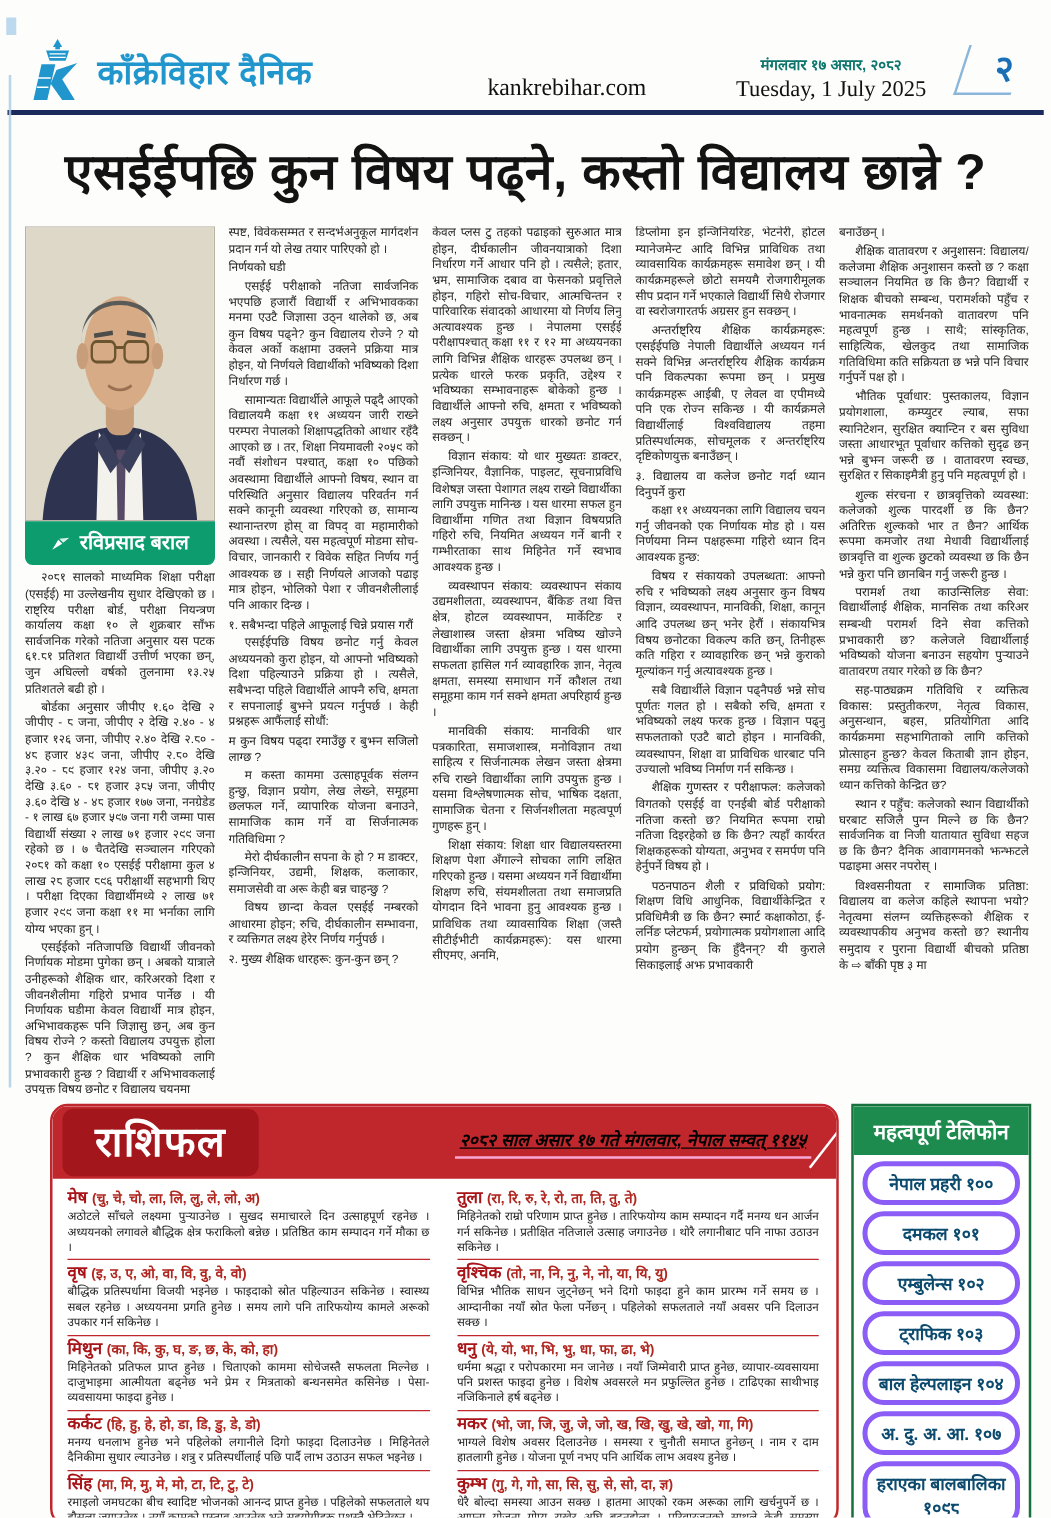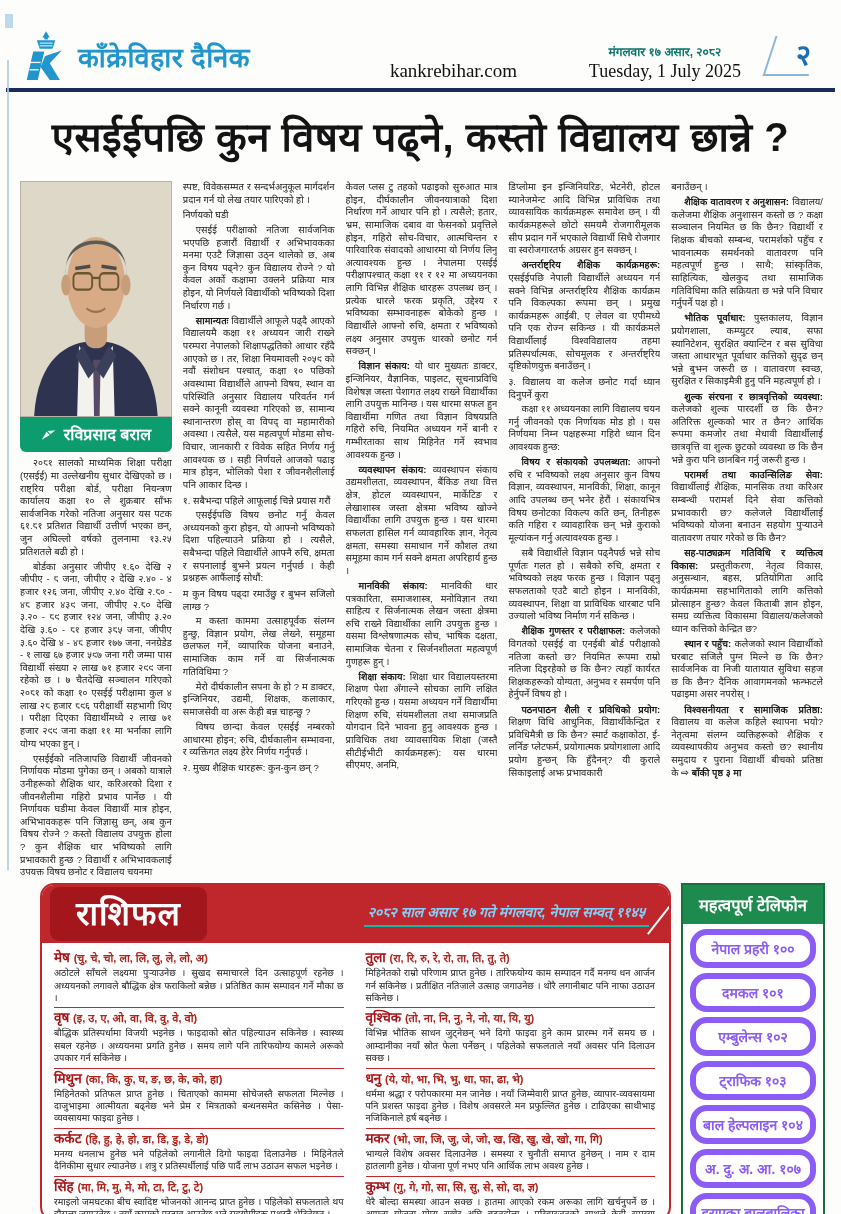--- a/index.html
+++ b/index.html
@@ -25,46 +25,46 @@
   .pageno-flag { position:absolute; left:2px; top:4px; width:46px; height:40px; border-left:2px solid #8ab6d9; border-bottom:2px solid #8ab6d9; transform:skewX(-18deg); }
   .head-rule { height:4px; background:#1c2b5e; margin:0 6px 0 6px; }
   
   .headline { text-align:center; font-size:40px; font-weight:bold; color:#131313; padding:16px 10px 12px; letter-spacing:.5px; }
   
   .article { display:flex; gap:11px; margin:6px 18px 0 20px; height:694px; }
   .col { flex:1; overflow:hidden; font-size:9.5px; line-height:1.33; text-align:justify; color:#262626; }
   .col p { margin:0 0 2.5px; text-indent:13px; }
   .col p.ni { text-indent:0; }
   .col p.subhead { font-weight:normal; text-indent:0; margin:3px 0 2px; color:#1c1c1c; }
-  .col p b { font-weight:bold; color:#1c1c1c; }
+  .col p b { font-weight:normal; color:#1c1c1c; }
   b.cont { color:#1c1c1c; white-space:nowrap; }
   
   .author-card { margin-bottom:5px; }
   .author-photo { width:100%; height:236px; border:1px solid #b9b2a4; display:block; }
   .byline-bar { background:#0c9c6e; color:#fff; display:flex; align-items:center; justify-content:center; gap:7px; font-weight:bold; font-size:16px; padding:7px 2px; border-radius:0 0 6px 6px; }
   .pen-icon { width:16px; height:12px; }
   
   .bottom-row { display:flex; gap:10px; margin:8px 16px 0 20px; height:338px;padding-left:20px; }
   
   .horo-box { flex:1; border:2px solid #c0272d; border-radius:14px; overflow:hidden; background:#fff; }
   .horo-head { height:58px; background:#c0272d; display:flex; align-items:center; padding:0 20px 0 8px; position:relative; }
   .horo-title { background:#a3161c; border-radius:9px; padding:3px 26px 6px; font-size:33px; font-weight:bold; color:#fff; letter-spacing:1px; }
-  .horo-date { margin-left:auto; color:#7dd3fc; font-style:italic; font-weight:bold; font-size:14px; border-bottom:2px solid #14b8a6; padding:0 4px 4px; }
+  .horo-date { margin-left:auto; color:#000000; font-style:italic; font-weight:bold; font-size:14px; border-bottom:2px solid #f9a8d4; padding:0 4px 4px;text-decoration:underline; }
   .horo-slash { position:absolute; right:6px; top:8px; width:2px; height:46px; background:#fff; transform:rotate(38deg); }
   .horo-cols { display:flex; gap:22px; padding:5px 14px 4px 12px; }
   .horo-col { flex:1; }
   .horo-entry { border-bottom:1px solid #c0272d; padding:2px 0 3px; }
   .horo-col .horo-entry:last-child { border-bottom:none; }
   .horo-sign { color:#a81418; font-size:13.5px; font-weight:bold; line-height:1.2; }
   .sign-letters { font-size:11px; font-weight:600; color:#b0261f; }
   .horo-text { font-size:9.3px; line-height:1.33; text-align:justify; color:#222; margin-top:1px; }
   
   .phone-box { width:144px; border:2px solid #17713c; border-radius:0; background:#fff; overflow:hidden; display:flex; flex-direction:column; }
   .phone-head { background:#1d8a4e; color:#fff; text-align:center; font-weight:bold; font-size:16.5px; padding:8px 2px; }
-  .phone-pill { margin:5px 7px 0; border:6px solid #8b5cf6; border-radius:17px; text-align:center; font-weight:bold; font-size:14px; padding:4px 2px; color:#8b5cf6; }
+  .phone-pill { margin:5px 7px 0; border:4px solid #8b5cf6; border-radius:17px; text-align:center; font-weight:bold; font-size:14px; padding:4px 2px; color:#0c4a6e; }
   
   .scan-footer { display:flex; align-items:center; gap:7px; margin:8px 0 0 10px; color:#bdbdbd; font-size:12px; }
   .cs-badge { background:#a9a9a9; color:#fff; font-weight:bold; font-size:11px; padding:2px 4px; border-radius:3px; border:1px solid #8f8f8f; }
 </style>
 </head>
 <body>
 
 <div class="scan-corner"></div>
 <div class="scan-edge"></div>
 

